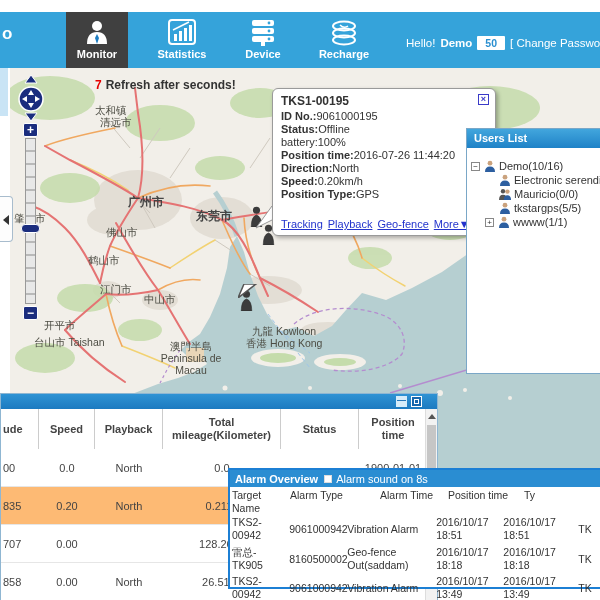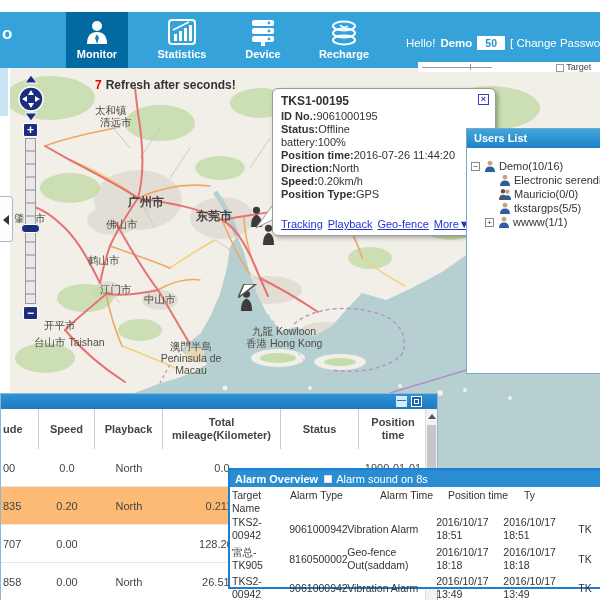--- a/index.html
+++ b/index.html
@@ -4,21 +4,21 @@
 <style>
   * { margin:0; padding:0; box-sizing:border-box; }
   html,body { width:600px; height:600px; overflow:hidden; background:#fff;
     font-family:"Liberation Sans", sans-serif; }
   .app { position:relative; width:600px; height:600px; overflow:hidden; }
 
   
   .topbar { position:absolute; left:0; top:12px; width:600px; height:56px; background:#35a3da; }
   .logo { position:absolute; left:2px; top:12px; color:#fff; font-weight:bold; font-size:17px; }
   .tab { position:absolute; top:0; height:56px; width:62px; text-align:center; color:#fff; cursor:pointer; }
-  .tab.active { background:#0369a1; }
+  .tab.active { background:#404040; }
   .tab .ticon { display:block; margin:6px auto 2px; width:30px; height:28px; }
   .tab .tlabel { font-size:11px; font-weight:bold; }
   .hello { position:absolute; left:406px; top:24px; color:#fff; font-size:11.5px; white-space:nowrap; display:flex; align-items:center; gap:5px; }
   .hello b { font-weight:bold; }
   .credit-box { display:inline-block; background:#fff; color:#2a8fd0; font-weight:bold; font-size:10.5px; padding:1px 8px; border-radius:1px; }
 
   
   .map { position:absolute; left:10px; top:68px; width:590px; height:402px; overflow:hidden; background:#f2efe9; }
   .map-label { position:absolute; font-size:10.5px; color:#4d4d44; white-space:pre-line; line-height:12px; }
   .map-label.big { font-size:12px; font-weight:bold; color:#444; }
@@ -210,21 +210,21 @@
     <g stroke="#9fc6e8" stroke-width="1" stroke-dasharray="4,3" fill="none">
       <path d="M258,246 L280,275 L300,300"></path>
           <path d="M270,263 L300,285"></path>
     </g>
   </svg>
 
   <span class="map-label" style="left:85px;top:36px">太和镇</span>
   <span class="map-label" style="left:90px;top:48px">清远市</span>
   <span class="map-label big" style="left:118px;top:128px">广州市</span>
   <span class="map-label" style="left:4px;top:144px">肇庆市</span>
-  <span class="map-label" style="left:96px;top:150px">佛山市</span>
+  <span class="map-label" style="left:96px;top:158px">佛山市</span>
   <span class="map-label big" style="left:186px;top:142px">东莞市</span>
   <span class="map-label" style="left:332px;top:152px">惠东县</span>
   <span class="map-label" style="left:78px;top:186px">鹤山市</span>
   <span class="map-label" style="left:90px;top:215px">江门市</span>
   <span class="map-label" style="left:134px;top:225px">中山市</span>
   <span class="map-label" style="left:34px;top:251px">开平市</span>
   <span class="map-label" style="left:24px;top:268px">台山市 Taishan</span>
   <span class="map-label" style="left:138px;top:272px;width:86px;text-align:center">澳門半島 Peninsula de Macau</span>
   <span class="map-label" style="left:242px;top:257px">九龍 Kowloon</span>
   <span class="map-label" style="left:236px;top:269px">香港 Hong Kong</span>
@@ -328,28 +328,20 @@
   </div>
 
   <div class="hello">
     <span>Hello!</span>
     <b>Demo</b>
     <span class="credit-box">50</span>
     <span>[ Change Password  My</span>
   </div>
 </div>
 
-<div class="mini-toolbar">
-  <div class="scale-bar"></div>
-  <div class="scale-tick"></div>
-  <span class="target-wrap">
-    <span class="checkbox"></span>
-    <span>Target</span>
-  </span>
-</div>
 
 <div class="popup-tail">
   <svg width="44" height="24">
         <polygon points="20,0 44,2 4,22" fill="#fff" stroke="#9a9a9a" stroke-width="1"></polygon>
       </svg>
 </div>
 <div class="popup">
   <div class="popup-title">TKS1-00195</div>
   <div class="popup-close">×</div>
   <div class="popup-row"><b>ID No.:</b><span>9061000195</span></div>

